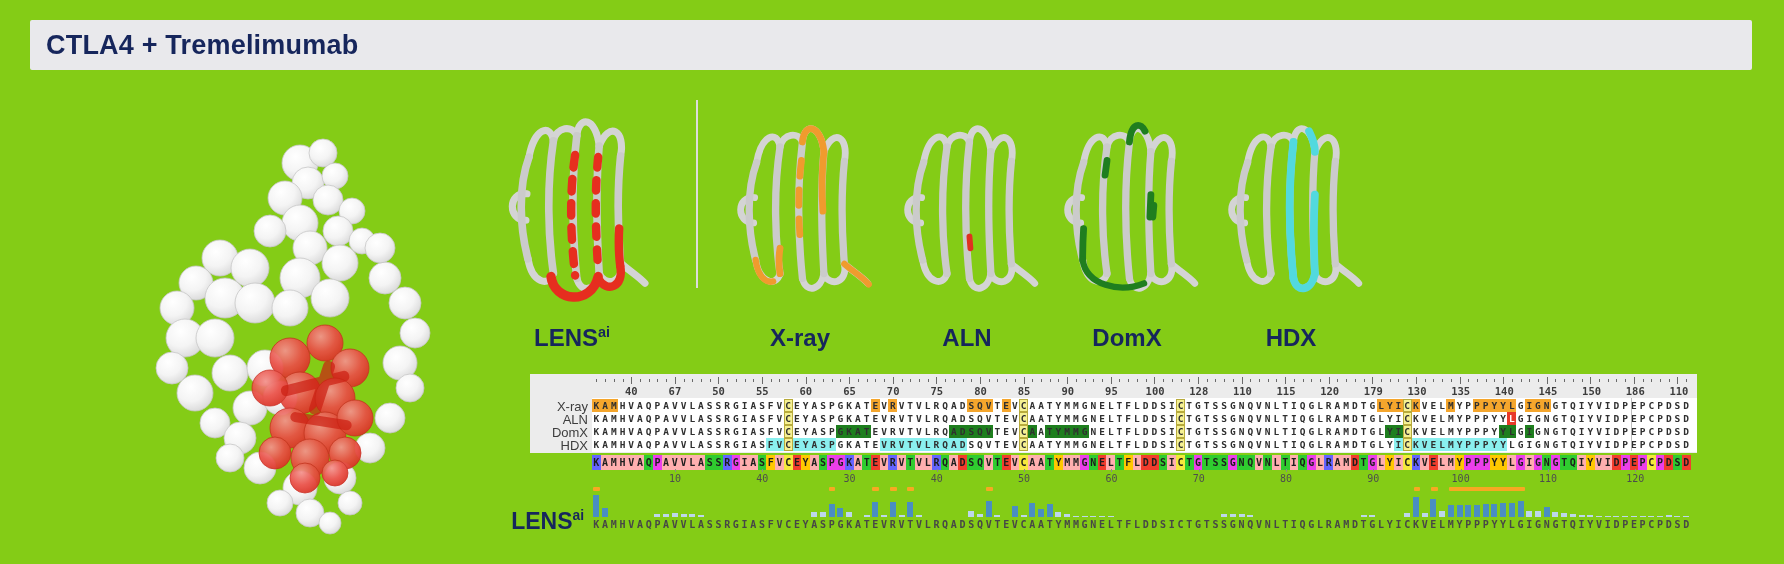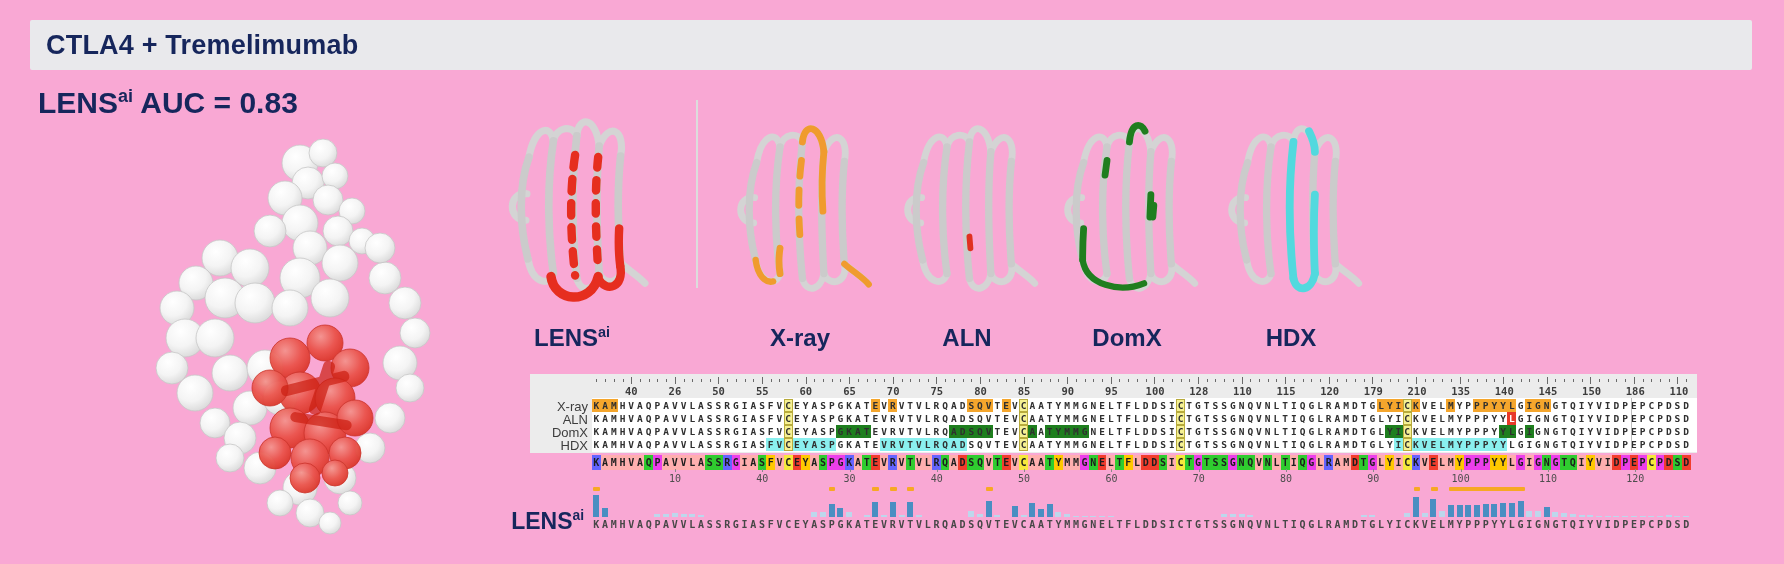--- a/index.html
+++ b/index.html
@@ -1,16 +1,16 @@
 <!DOCTYPE html>
 <html><head>
 <meta charset="utf-8">
 <style>
   html,body{margin:0;padding:0;background:#ffffff;}
-  #stage{position:relative;width:1784px;height:564px;background:#f9a8d4;overflow:hidden;
+  #stage{position:relative;width:1784px;height:564px;background:#84cc16;overflow:hidden;
          font-family:"Liberation Sans", sans-serif;}
   .navy{color:#16265c;}
   #header-bar{position:absolute;left:30px;top:20px;width:1722px;height:50px;background:#e9e9ec;border-radius:2px;display:flex;align-items:center;}
   #header-title{font-size:27px;font-weight:bold;margin-left:16px;letter-spacing:.2px;}
   #auc-line{position:absolute;left:38px;top:86px;font-size:30px;font-weight:bold;}
   sup.sm{font-size:60%;vertical-align:super;}
   .thumb-label{position:absolute;top:324px;width:170px;text-align:center;font-size:24px;font-weight:bold;}
   .figsvg{position:absolute;}
   #thumb-divider{position:absolute;left:696px;top:100px;width:2px;height:188px;background:#dcdcdc;}
   
@@ -36,21 +36,20 @@
 </style>
 </head>
 <body>
 
 <div id="stage">
 
   <div id="header-bar">
     <div id="header-title" class="navy">CTLA4 + Tremelimumab</div>
   </div>
 
-  <div id="auc-line" class="navy"><span>LENS</span><sup class="sm">ai</sup><span> AUC = 0.83</span></div>
 
   <svg class="figsvg" style="left:130px;top:128px;" width="330" height="420" viewBox="0 0 330 420">
     <defs>
       <radialGradient id="gSph" cx="38%" cy="32%" r="75%">
         <stop offset="0%" stop-color="#ffffff"></stop>
           <stop offset="55%" stop-color="#f4f4f4"></stop>
           <stop offset="100%" stop-color="#d7d7d7"></stop>
       </radialGradient>
       <radialGradient id="gRed" cx="38%" cy="32%" r="75%">
         <stop offset="0%" stop-color="#f4938d"></stop>
@@ -214,38 +213,38 @@
   <div class="thumb-label navy" style="left:715px;">X-ray</div>
   <div class="thumb-label navy" style="left:882px;">ALN</div>
   <div class="thumb-label navy" style="left:1042px;">DomX</div>
   <div class="thumb-label navy" style="left:1206px;">HDX</div>
 
   <div id="panel-bg"></div>
   <div id="rows-bg"></div>
   <div id="ruler-ticks" class="cellrow abs" style="top:376px;height:9px;"><span class="tickwrap"><div class="tick" style="height: 3px; top: 3px;"></div></span><span class="tickwrap"><div class="tick" style="height: 3px; top: 3px;"></div></span><span class="tickwrap"><div class="tick" style="height: 3px; top: 3px;"></div></span><span class="tickwrap"><div class="tick" style="height: 3px; top: 3px;"></div></span><span class="tickwrap"><div class="tick" style="height: 7px; top: 1px;"></div></span><span class="tickwrap"><div class="tick" style="height: 3px; top: 3px;"></div></span><span class="tickwrap"><div class="tick" style="height: 3px; top: 3px;"></div></span><span class="tickwrap"><div class="tick" style="height: 3px; top: 3px;"></div></span><span class="tickwrap"><div class="tick" style="height: 3px; top: 3px;"></div></span><span class="tickwrap"><div class="tick" style="height: 7px; top: 1px;"></div></span><span class="tickwrap"><div class="tick" style="height: 3px; top: 3px;"></div></span><span class="tickwrap"><div class="tick" style="height: 3px; top: 3px;"></div></span><span class="tickwrap"><div class="tick" style="height: 3px; top: 3px;"></div></span><span class="tickwrap"><div class="tick" style="height: 3px; top: 3px;"></div></span><span class="tickwrap"><div class="tick" style="height: 7px; top: 1px;"></div></span><span class="tickwrap"><div class="tick" style="height: 3px; top: 3px;"></div></span><span class="tickwrap"><div class="tick" style="height: 3px; top: 3px;"></div></span><span class="tickwrap"><div class="tick" style="height: 3px; top: 3px;"></div></span><span class="tickwrap"><div class="tick" style="height: 3px; top: 3px;"></div></span><span class="tickwrap"><div class="tick" style="height: 7px; top: 1px;"></div></span><span class="tickwrap"><div class="tick" style="height: 3px; top: 3px;"></div></span><span class="tickwrap"><div class="tick" style="height: 3px; top: 3px;"></div></span><span class="tickwrap"><div class="tick" style="height: 3px; top: 3px;"></div></span><span class="tickwrap"><div class="tick" style="height: 3px; top: 3px;"></div></span><span class="tickwrap"><div class="tick" style="height: 7px; top: 1px;"></div></span><span class="tickwrap"><div class="tick" style="height: 3px; top: 3px;"></div></span><span class="tickwrap"><div class="tick" style="height: 3px; top: 3px;"></div></span><span class="tickwrap"><div class="tick" style="height: 3px; top: 3px;"></div></span><span class="tickwrap"><div class="tick" style="height: 3px; top: 3px;"></div></span><span class="tickwrap"><div class="tick" style="height: 7px; top: 1px;"></div></span><span class="tickwrap"><div class="tick" style="height: 3px; top: 3px;"></div></span><span class="tickwrap"><div class="tick" style="height: 3px; top: 3px;"></div></span><span class="tickwrap"><div class="tick" style="height: 3px; top: 3px;"></div></span><span class="tickwrap"><div class="tick" style="height: 3px; top: 3px;"></div></span><span class="tickwrap"><div class="tick" style="height: 7px; top: 1px;"></div></span><span class="tickwrap"><div class="tick" style="height: 3px; top: 3px;"></div></span><span class="tickwrap"><div class="tick" style="height: 3px; top: 3px;"></div></span><span class="tickwrap"><div class="tick" style="height: 3px; top: 3px;"></div></span><span class="tickwrap"><div class="tick" style="height: 3px; top: 3px;"></div></span><span class="tickwrap"><div class="tick" style="height: 7px; top: 1px;"></div></span><span class="tickwrap"><div class="tick" style="height: 3px; top: 3px;"></div></span><span class="tickwrap"><div class="tick" style="height: 3px; top: 3px;"></div></span><span class="tickwrap"><div class="tick" style="height: 3px; top: 3px;"></div></span><span class="tickwrap"><div class="tick" style="height: 3px; top: 3px;"></div></span><span class="tickwrap"><div class="tick" style="height: 7px; top: 1px;"></div></span><span class="tickwrap"><div class="tick" style="height: 3px; top: 3px;"></div></span><span class="tickwrap"><div class="tick" style="height: 3px; top: 3px;"></div></span><span class="tickwrap"><div class="tick" style="height: 3px; top: 3px;"></div></span><span class="tickwrap"><div class="tick" style="height: 3px; top: 3px;"></div></span><span class="tickwrap"><div class="tick" style="height: 7px; top: 1px;"></div></span><span class="tickwrap"><div class="tick" style="height: 3px; top: 3px;"></div></span><span class="tickwrap"><div class="tick" style="height: 3px; top: 3px;"></div></span><span class="tickwrap"><div class="tick" style="height: 3px; top: 3px;"></div></span><span class="tickwrap"><div class="tick" style="height: 3px; top: 3px;"></div></span><span class="tickwrap"><div class="tick" style="height: 7px; top: 1px;"></div></span><span class="tickwrap"><div class="tick" style="height: 3px; top: 3px;"></div></span><span class="tickwrap"><div class="tick" style="height: 3px; top: 3px;"></div></span><span class="tickwrap"><div class="tick" style="height: 3px; top: 3px;"></div></span><span class="tickwrap"><div class="tick" style="height: 3px; top: 3px;"></div></span><span class="tickwrap"><div class="tick" style="height: 7px; top: 1px;"></div></span><span class="tickwrap"><div class="tick" style="height: 3px; top: 3px;"></div></span><span class="tickwrap"><div class="tick" style="height: 3px; top: 3px;"></div></span><span class="tickwrap"><div class="tick" style="height: 3px; top: 3px;"></div></span><span class="tickwrap"><div class="tick" style="height: 3px; top: 3px;"></div></span><span class="tickwrap"><div class="tick" style="height: 7px; top: 1px;"></div></span><span class="tickwrap"><div class="tick" style="height: 3px; top: 3px;"></div></span><span class="tickwrap"><div class="tick" style="height: 3px; top: 3px;"></div></span><span class="tickwrap"><div class="tick" style="height: 3px; top: 3px;"></div></span><span class="tickwrap"><div class="tick" style="height: 3px; top: 3px;"></div></span><span class="tickwrap"><div class="tick" style="height: 7px; top: 1px;"></div></span><span class="tickwrap"><div class="tick" style="height: 3px; top: 3px;"></div></span><span class="tickwrap"><div class="tick" style="height: 3px; top: 3px;"></div></span><span class="tickwrap"><div class="tick" style="height: 3px; top: 3px;"></div></span><span class="tickwrap"><div class="tick" style="height: 3px; top: 3px;"></div></span><span class="tickwrap"><div class="tick" style="height: 7px; top: 1px;"></div></span><span class="tickwrap"><div class="tick" style="height: 3px; top: 3px;"></div></span><span class="tickwrap"><div class="tick" style="height: 3px; top: 3px;"></div></span><span class="tickwrap"><div class="tick" style="height: 3px; top: 3px;"></div></span><span class="tickwrap"><div class="tick" style="height: 3px; top: 3px;"></div></span><span class="tickwrap"><div class="tick" style="height: 7px; top: 1px;"></div></span><span class="tickwrap"><div class="tick" style="height: 3px; top: 3px;"></div></span><span class="tickwrap"><div class="tick" style="height: 3px; top: 3px;"></div></span><span class="tickwrap"><div class="tick" style="height: 3px; top: 3px;"></div></span><span class="tickwrap"><div class="tick" style="height: 3px; top: 3px;"></div></span><span class="tickwrap"><div class="tick" style="height: 7px; top: 1px;"></div></span><span class="tickwrap"><div class="tick" style="height: 3px; top: 3px;"></div></span><span class="tickwrap"><div class="tick" style="height: 3px; top: 3px;"></div></span><span class="tickwrap"><div class="tick" style="height: 3px; top: 3px;"></div></span><span class="tickwrap"><div class="tick" style="height: 3px; top: 3px;"></div></span><span class="tickwrap"><div class="tick" style="height: 7px; top: 1px;"></div></span><span class="tickwrap"><div class="tick" style="height: 3px; top: 3px;"></div></span><span class="tickwrap"><div class="tick" style="height: 3px; top: 3px;"></div></span><span class="tickwrap"><div class="tick" style="height: 3px; top: 3px;"></div></span><span class="tickwrap"><div class="tick" style="height: 3px; top: 3px;"></div></span><span class="tickwrap"><div class="tick" style="height: 7px; top: 1px;"></div></span><span class="tickwrap"><div class="tick" style="height: 3px; top: 3px;"></div></span><span class="tickwrap"><div class="tick" style="height: 3px; top: 3px;"></div></span><span class="tickwrap"><div class="tick" style="height: 3px; top: 3px;"></div></span><span class="tickwrap"><div class="tick" style="height: 3px; top: 3px;"></div></span><span class="tickwrap"><div class="tick" style="height: 7px; top: 1px;"></div></span><span class="tickwrap"><div class="tick" style="height: 3px; top: 3px;"></div></span><span class="tickwrap"><div class="tick" style="height: 3px; top: 3px;"></div></span><span class="tickwrap"><div class="tick" style="height: 3px; top: 3px;"></div></span><span class="tickwrap"><div class="tick" style="height: 3px; top: 3px;"></div></span><span class="tickwrap"><div class="tick" style="height: 7px; top: 1px;"></div></span><span class="tickwrap"><div class="tick" style="height: 3px; top: 3px;"></div></span><span class="tickwrap"><div class="tick" style="height: 3px; top: 3px;"></div></span><span class="tickwrap"><div class="tick" style="height: 3px; top: 3px;"></div></span><span class="tickwrap"><div class="tick" style="height: 3px; top: 3px;"></div></span><span class="tickwrap"><div class="tick" style="height: 7px; top: 1px;"></div></span><span class="tickwrap"><div class="tick" style="height: 3px; top: 3px;"></div></span><span class="tickwrap"><div class="tick" style="height: 3px; top: 3px;"></div></span><span class="tickwrap"><div class="tick" style="height: 3px; top: 3px;"></div></span><span class="tickwrap"><div class="tick" style="height: 3px; top: 3px;"></div></span><span class="tickwrap"><div class="tick" style="height: 7px; top: 1px;"></div></span><span class="tickwrap"><div class="tick" style="height: 3px; top: 3px;"></div></span><span class="tickwrap"><div class="tick" style="height: 3px; top: 3px;"></div></span><span class="tickwrap"><div class="tick" style="height: 3px; top: 3px;"></div></span><span class="tickwrap"><div class="tick" style="height: 3px; top: 3px;"></div></span><span class="tickwrap"><div class="tick" style="height: 7px; top: 1px;"></div></span><span class="tickwrap"><div class="tick" style="height: 3px; top: 3px;"></div></span><span class="tickwrap"><div class="tick" style="height: 3px; top: 3px;"></div></span><span class="tickwrap"><div class="tick" style="height: 3px; top: 3px;"></div></span><span class="tickwrap"><div class="tick" style="height: 3px; top: 3px;"></div></span><span class="tickwrap"><div class="tick" style="height: 7px; top: 1px;"></div></span><span class="tickwrap"><div class="tick" style="height: 3px; top: 3px;"></div></span></div>
   <div id="ruler-nums" class="abs" style="left:592px;top:385px;width:1101px;height:12px;">
       <div class="rulnum" style="left: 39.285px;">40</div>
-      <div class="rulnum" style="left: 82.935px;">26</div>
+      <div class="rulnum" style="left: 82.935px;">67</div>
       <div class="rulnum" style="left: 126.585px;">50</div>
       <div class="rulnum" style="left: 170.235px;">55</div>
       <div class="rulnum" style="left: 213.885px;">60</div>
       <div class="rulnum" style="left: 257.535px;">65</div>
       <div class="rulnum" style="left: 301.185px;">70</div>
       <div class="rulnum" style="left: 344.835px;">75</div>
       <div class="rulnum" style="left: 388.485px;">80</div>
       <div class="rulnum" style="left: 432.135px;">85</div>
       <div class="rulnum" style="left: 475.785px;">90</div>
       <div class="rulnum" style="left: 519.435px;">95</div>
       <div class="rulnum" style="left: 563.085px;">100</div>
       <div class="rulnum" style="left: 606.735px;">128</div>
       <div class="rulnum" style="left: 650.385px;">110</div>
       <div class="rulnum" style="left: 694.035px;">115</div>
       <div class="rulnum" style="left: 737.685px;">120</div>
       <div class="rulnum" style="left: 781.335px;">179</div>
-      <div class="rulnum" style="left: 824.985px;">210</div>
+      <div class="rulnum" style="left: 824.985px;">130</div>
       <div class="rulnum" style="left: 868.635px;">135</div>
       <div class="rulnum" style="left: 912.285px;">140</div>
       <div class="rulnum" style="left: 955.935px;">145</div>
       <div class="rulnum" style="left: 999.585px;">150</div>
       <div class="rulnum" style="left: 1043.23px;">186</div>
       <div class="rulnum" style="left: 1086.88px;">110</div>
     </div>
   <div id="align-rows">
       <div class="rowlab" style="top: 399px;">X-ray</div>
       <div class="cellrow seqfont" style="top: 399px; height: 13px; line-height: 13px;"><span class="cell" style="background: rgb(245, 166, 44);">K</span><span class="cell" style="background: rgb(245, 166, 44);">A</span><span class="cell" style="background: rgb(245, 166, 44);">M</span><span class="cell">H</span><span class="cell">V</span><span class="cell">A</span><span class="cell">Q</span><span class="cell">P</span><span class="cell">A</span><span class="cell">V</span><span class="cell">V</span><span class="cell">L</span><span class="cell">A</span><span class="cell">S</span><span class="cell">S</span><span class="cell">R</span><span class="cell">G</span><span class="cell">I</span><span class="cell">A</span><span class="cell">S</span><span class="cell">F</span><span class="cell">V</span><span class="cell" style="background: rgb(246, 241, 147); box-shadow: rgb(184, 171, 60) 0px 0px 0px 1px inset;">C</span><span class="cell">E</span><span class="cell">Y</span><span class="cell">A</span><span class="cell">S</span><span class="cell">P</span><span class="cell">G</span><span class="cell">K</span><span class="cell">A</span><span class="cell">T</span><span class="cell" style="background: rgb(245, 166, 44);">E</span><span class="cell">V</span><span class="cell" style="background: rgb(245, 166, 44);">R</span><span class="cell">V</span><span class="cell">T</span><span class="cell">V</span><span class="cell">L</span><span class="cell">R</span><span class="cell">Q</span><span class="cell">A</span><span class="cell">D</span><span class="cell" style="background: rgb(245, 166, 44);">S</span><span class="cell" style="background: rgb(245, 166, 44);">Q</span><span class="cell" style="background: rgb(245, 166, 44);">V</span><span class="cell">T</span><span class="cell" style="background: rgb(245, 166, 44);">E</span><span class="cell">V</span><span class="cell" style="background: rgb(246, 241, 147); box-shadow: rgb(184, 171, 60) 0px 0px 0px 1px inset;">C</span><span class="cell">A</span><span class="cell">A</span><span class="cell">T</span><span class="cell">Y</span><span class="cell">M</span><span class="cell">M</span><span class="cell">G</span><span class="cell">N</span><span class="cell">E</span><span class="cell">L</span><span class="cell">T</span><span class="cell">F</span><span class="cell">L</span><span class="cell">D</span><span class="cell">D</span><span class="cell">S</span><span class="cell">I</span><span class="cell" style="background: rgb(246, 241, 147); box-shadow: rgb(184, 171, 60) 0px 0px 0px 1px inset;">C</span><span class="cell">T</span><span class="cell">G</span><span class="cell">T</span><span class="cell">S</span><span class="cell">S</span><span class="cell">G</span><span class="cell">N</span><span class="cell">Q</span><span class="cell">V</span><span class="cell">N</span><span class="cell">L</span><span class="cell">T</span><span class="cell">I</span><span class="cell">Q</span><span class="cell">G</span><span class="cell">L</span><span class="cell">R</span><span class="cell">A</span><span class="cell">M</span><span class="cell">D</span><span class="cell">T</span><span class="cell">G</span><span class="cell" style="background: rgb(245, 166, 44);">L</span><span class="cell" style="background: rgb(245, 166, 44);">Y</span><span class="cell" style="background: rgb(245, 166, 44);">I</span><span class="cell" style="background: rgb(246, 241, 147); box-shadow: rgb(184, 171, 60) 0px 0px 0px 1px inset;">C</span><span class="cell" style="background: rgb(245, 166, 44);">K</span><span class="cell">V</span><span class="cell">E</span><span class="cell">L</span><span class="cell" style="background: rgb(245, 166, 44);">M</span><span class="cell">Y</span><span class="cell">P</span><span class="cell" style="background: rgb(245, 166, 44);">P</span><span class="cell" style="background: rgb(245, 166, 44);">P</span><span class="cell" style="background: rgb(245, 166, 44);">Y</span><span class="cell" style="background: rgb(245, 166, 44);">Y</span><span class="cell" style="background: rgb(245, 166, 44);">L</span><span class="cell">G</span><span class="cell" style="background: rgb(245, 166, 44);">I</span><span class="cell" style="background: rgb(245, 166, 44);">G</span><span class="cell" style="background: rgb(245, 166, 44);">N</span><span class="cell">G</span><span class="cell">T</span><span class="cell">Q</span><span class="cell">I</span><span class="cell">Y</span><span class="cell">V</span><span class="cell">I</span><span class="cell">D</span><span class="cell">P</span><span class="cell">E</span><span class="cell">P</span><span class="cell">C</span><span class="cell">P</span><span class="cell">D</span><span class="cell">S</span><span class="cell">D</span></div>

